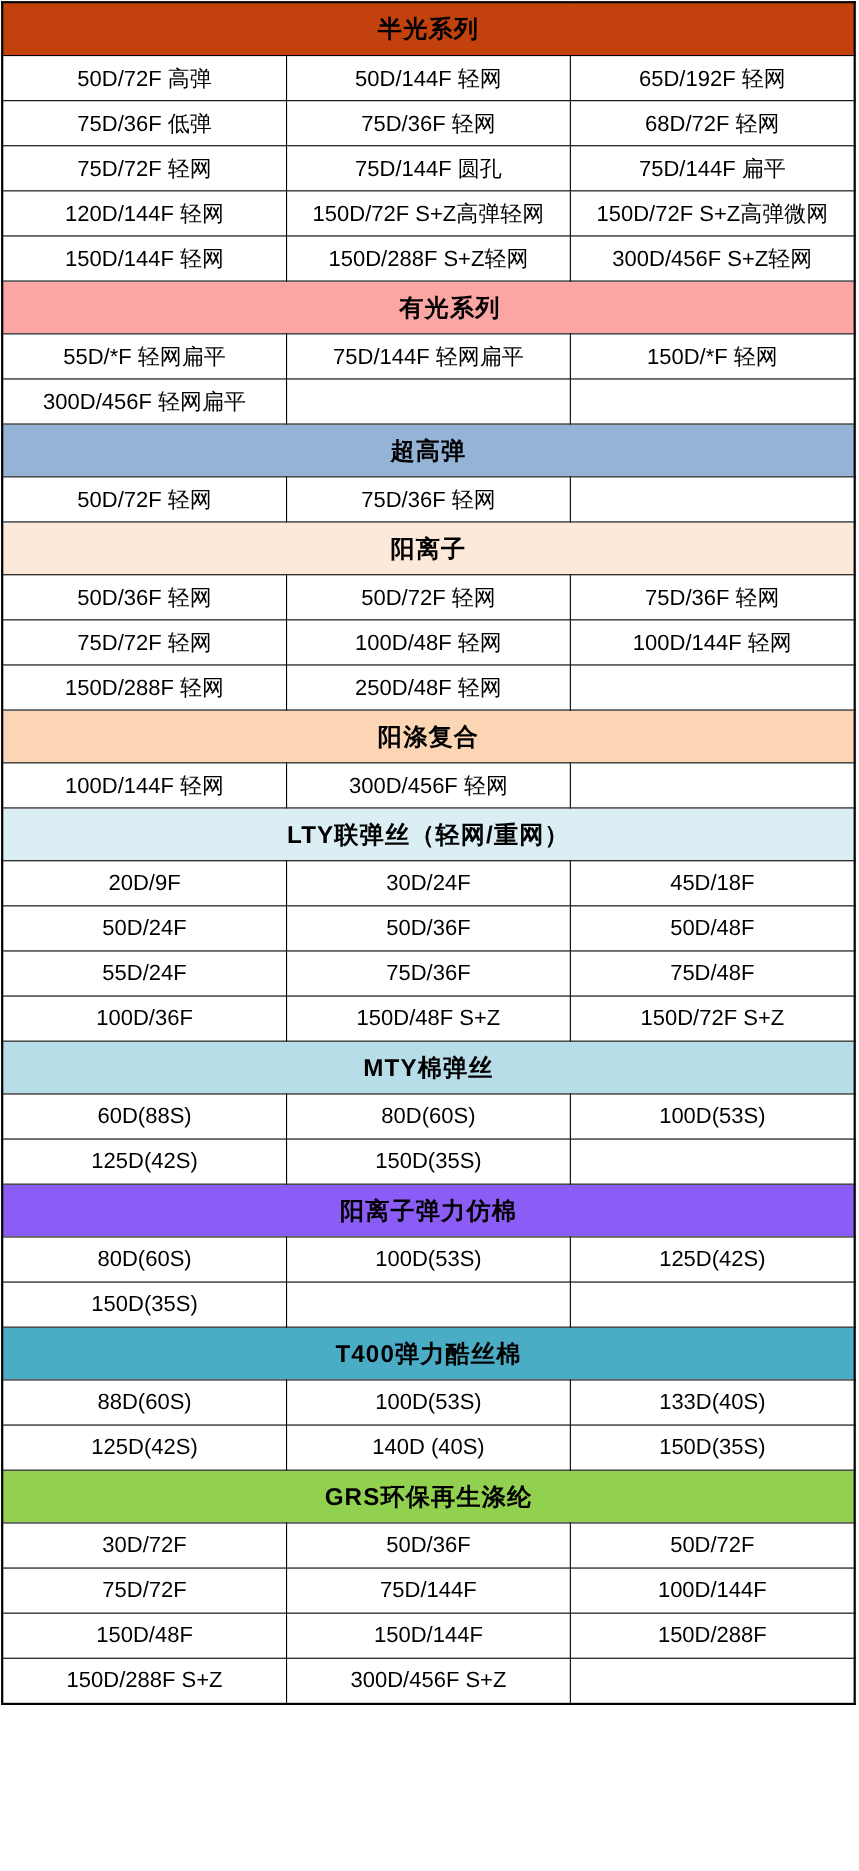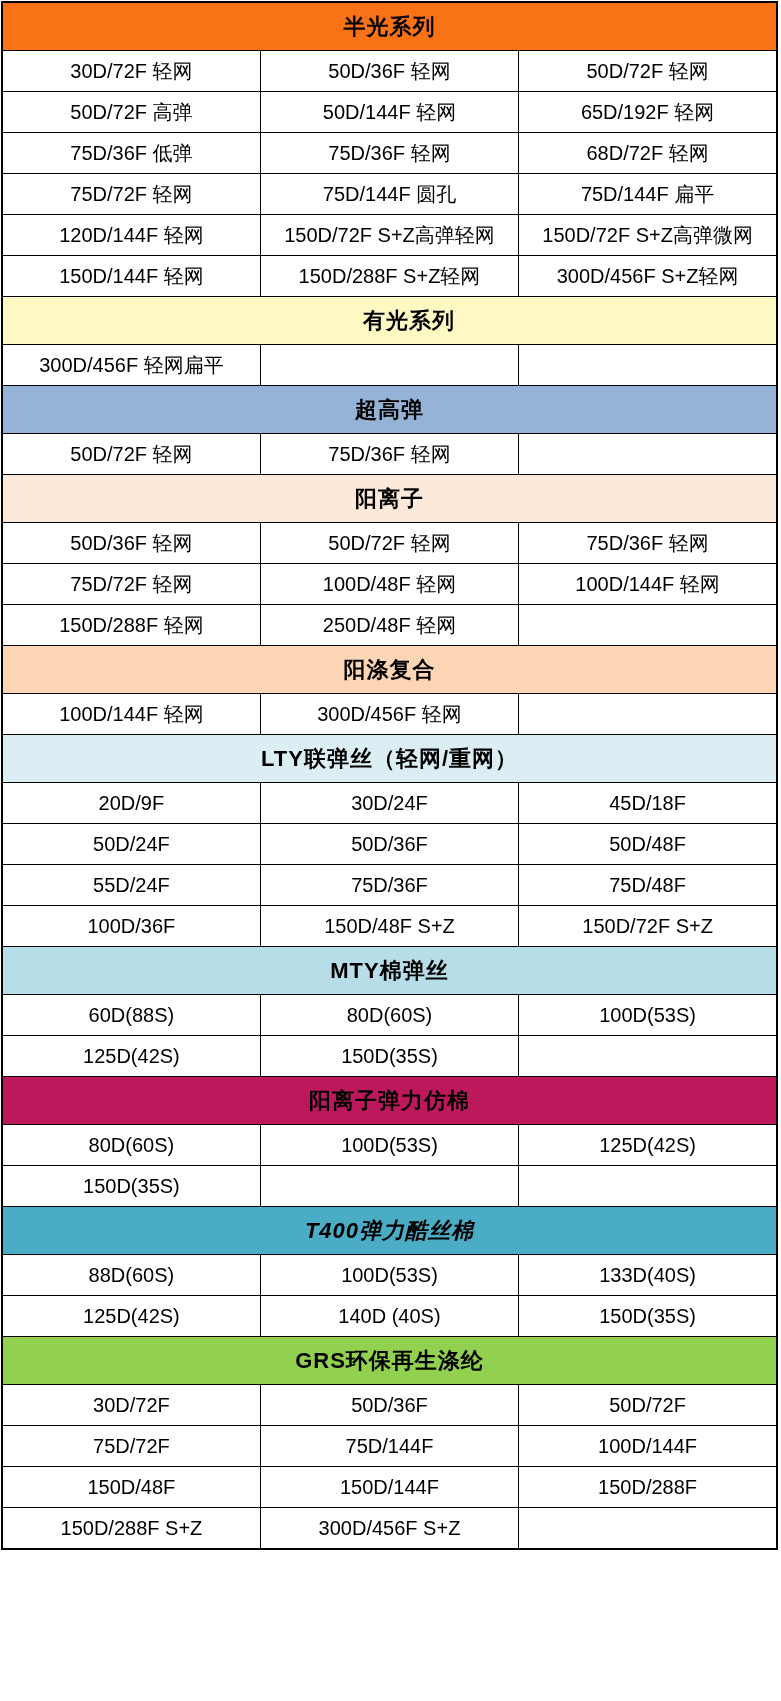--- a/index.html
+++ b/index.html
@@ -38,26 +38,21 @@
     background: #ffffff;
   }
 </style>
 </head>
 <body>
 
 <div class="sheet">
   <table class="spec-table">
     <tbody>
         <tr>
-          <td colspan="3" class="section-header" style="background: #f97316;">半光系列</td>
-        </tr>
-        <tr>
-          <td class="spec-cell">30D/72F 轻网</td>
-          <td class="spec-cell">50D/36F 轻网</td>
-          <td class="spec-cell">50D/72F 轻网</td>
+          <td colspan="3" class="section-header" style="background: #c2410c;">半光系列</td>
         </tr>
         <tr>
           <td class="spec-cell">50D/72F 高弹</td>
           <td class="spec-cell">50D/144F 轻网</td>
           <td class="spec-cell">65D/192F 轻网</td>
         </tr>
         <tr>
           <td class="spec-cell">75D/36F 低弹</td>
           <td class="spec-cell">75D/36F 轻网</td>
           <td class="spec-cell">68D/72F 轻网</td>
@@ -71,21 +66,26 @@
           <td class="spec-cell">120D/144F 轻网</td>
           <td class="spec-cell">150D/72F S+Z高弹轻网</td>
           <td class="spec-cell">150D/72F S+Z高弹微网</td>
         </tr>
         <tr>
           <td class="spec-cell">150D/144F 轻网</td>
           <td class="spec-cell">150D/288F S+Z轻网</td>
           <td class="spec-cell">300D/456F S+Z轻网</td>
         </tr>
         <tr>
-          <td colspan="3" class="section-header" style="background: #fef9c3; padding-left: 40px;">有光系列</td>
+          <td colspan="3" class="section-header" style="background: #fca5a5; padding-left: 40px;">有光系列</td>
+        </tr>
+        <tr>
+          <td class="spec-cell">55D/*F 轻网扁平</td>
+          <td class="spec-cell">75D/144F 轻网扁平</td>
+          <td class="spec-cell">150D/*F 轻网</td>
         </tr>
         <tr>
           <td class="spec-cell">300D/456F 轻网扁平</td>
           <td class="spec-cell"></td>
           <td class="spec-cell"></td>
         </tr>
         <tr>
           <td colspan="3" class="section-header" style="background: rgb(149, 179, 215);">超高弹</td>
         </tr>
         <tr>
@@ -149,34 +149,34 @@
           <td class="spec-cell">60D(88S)</td>
           <td class="spec-cell">80D(60S)</td>
           <td class="spec-cell">100D(53S)</td>
         </tr>
         <tr>
           <td class="spec-cell">125D(42S)</td>
           <td class="spec-cell">150D(35S)</td>
           <td class="spec-cell"></td>
         </tr>
         <tr>
-          <td colspan="3" class="section-header" style="background: #be185d;">阳离子弹力仿棉</td>
+          <td colspan="3" class="section-header" style="background: #8b5cf6;">阳离子弹力仿棉</td>
         </tr>
         <tr>
           <td class="spec-cell">80D(60S)</td>
           <td class="spec-cell">100D(53S)</td>
           <td class="spec-cell">125D(42S)</td>
         </tr>
         <tr>
           <td class="spec-cell">150D(35S)</td>
           <td class="spec-cell"></td>
           <td class="spec-cell"></td>
         </tr>
         <tr>
-          <td colspan="3" class="section-header" style="background: rgb(75, 172, 198); font-style: italic;">T400弹力酷丝棉</td>
+          <td colspan="3" class="section-header" style="background: rgb(75, 172, 198);">T400弹力酷丝棉</td>
         </tr>
         <tr>
           <td class="spec-cell">88D(60S)</td>
           <td class="spec-cell">100D(53S)</td>
           <td class="spec-cell">133D(40S)</td>
         </tr>
         <tr>
           <td class="spec-cell">125D(42S)</td>
           <td class="spec-cell">140D (40S)</td>
           <td class="spec-cell">150D(35S)</td>

